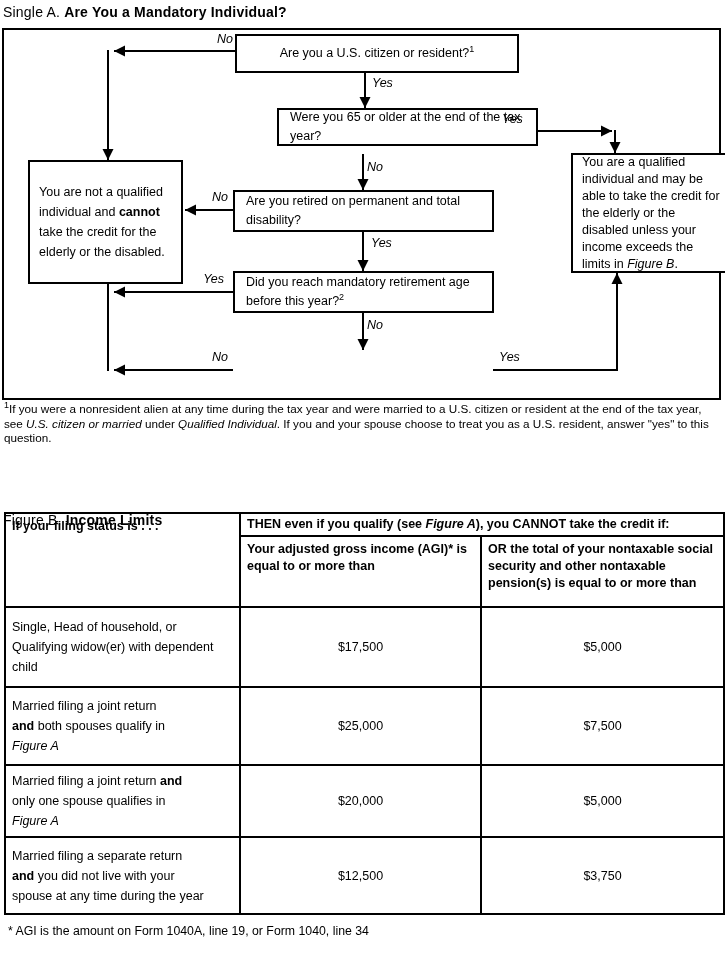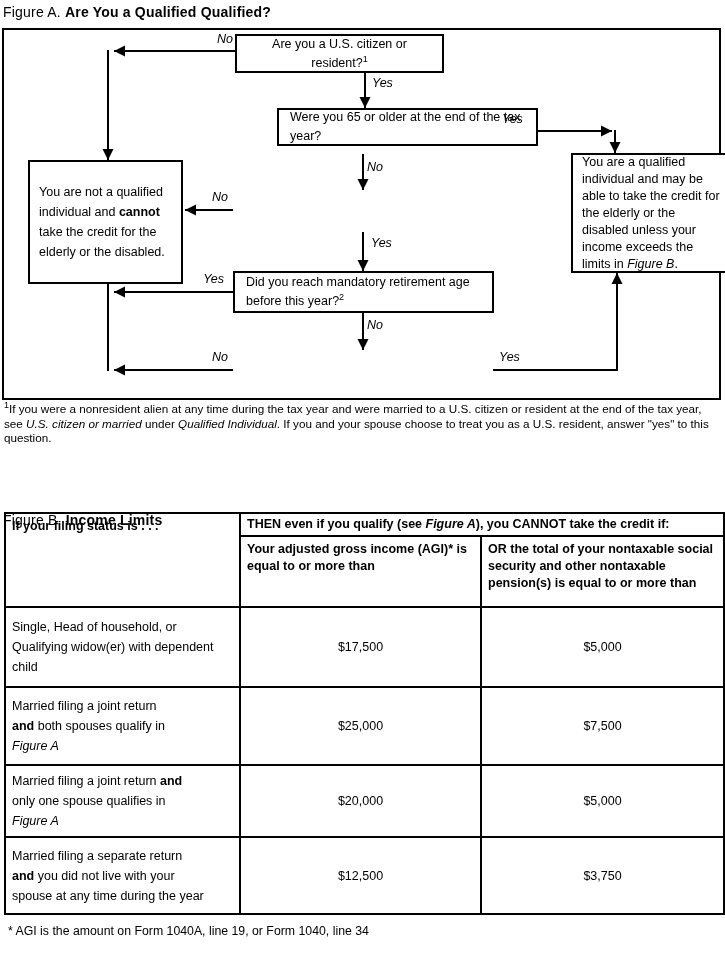--- a/index.html
+++ b/index.html
@@ -44,21 +44,21 @@
   th.then { vertical-align:middle; padding:2px 6px; height:14px; }
   td.status { padding:4px 6px; vertical-align:middle; line-height:20px; }
   td.money { text-align:center; vertical-align:middle; }
   tr.r1 { height:80px;border-radius:10px; } tr.r2 { height:78px; } tr.r3 { height:72px; } tr.r4 { height:77px; }
   .agi-note { position:absolute; left:8px; top:924px; font-size:12.3px; }
   .i { font-style:italic; }
 </style>
 </head>
 <body>
 
-<div class="abs figtitle" style="left:3px; top:4px;"><span>Figure A.</span> <b>Are You a Qualified Qualified?</b></div>
+<div class="abs figtitle" style="left:3px; top:4px;"><span>Single A.</span> <b>Are You a Mandatory Individual?</b></div>
 
 <div class="fc">
   <svg class="arrows" width="715" height="368" viewBox="0 0 715 368">
     <defs>
       <marker id="ah" markerUnits="userSpaceOnUse" markerWidth="12" markerHeight="12" refX="11" refY="6" orient="auto">
         <path d="M0,0.5 L11,6 L0,11.5 Z" fill="#000"></path>
       </marker>
     </defs>
     <g stroke="#000" stroke-width="2" fill="none">
       <line x1="231" y1="21" x2="110" y2="21" marker-end="url(#ah)"></line>
@@ -71,25 +71,28 @@
       <line x1="359" y1="202" x2="359" y2="241" marker-end="url(#ah)"></line>
       <line x1="229" y1="262" x2="110" y2="262" marker-end="url(#ah)"></line>
       <line x1="359" y1="283" x2="359" y2="320" marker-end="url(#ah)"></line>
       <line x1="229" y1="340" x2="110" y2="340" marker-end="url(#ah)"></line>
       <line x1="104" y1="341" x2="104" y2="235" marker-end="url(#ah)"></line>
       <line x1="489" y1="340" x2="614" y2="340"></line>
       <line x1="613" y1="341" x2="613" y2="243" marker-end="url(#ah)"></line>
     </g>
   </svg>
 
-  <div class="fbox center" style="left:231px; top:4px; width:209px; height:39px;">
+  <div class="fbox center" style="left:231px; top:4px; width:284px; height:39px;">
     <span class="inner"><span>Are you a U.S. citizen or resident?</span><sup>1</sup></span>
   </div>
   <div class="fbox" style="left:229px; top:78px; width:261px; height:38px;margin-left:44px;">
     <span class="inner">Were you 65 or older at the end of the tax year?</span>
+  </div>
+  <div class="fbox" style="left:229px; top:160px; width:261px; height:42px;">
+    <span class="inner" style="max-width:225px;">Are you retired on permanent and total disability?</span>
   </div>
   <div class="fbox" style="left:229px; top:241px; width:261px; height:42px;">
     <span class="inner"><span>Did you reach mandatory retirement age before this year?</span><sup>2</sup></span>
   </div>
 
   <div class="fbox result" style="left:24px; top:130px; width:155px; height:124px; line-height:20px;">
     <span class="inner"><span>You are not a qualified individual and </span><b>cannot</b><span> take the credit for the elderly or the disabled.</span></span>
   </div>
   <div class="fbox result" style="left:535px; top:123px; width:164px; height:120px; line-height:17px;margin-left:32px;">
     <span class="inner"><span>You are a qualified individual and may be able to take the credit for the elderly or the disabled unless your income exceeds the limits in </span><span class="i">Figure B</span><span>.</span></span>

